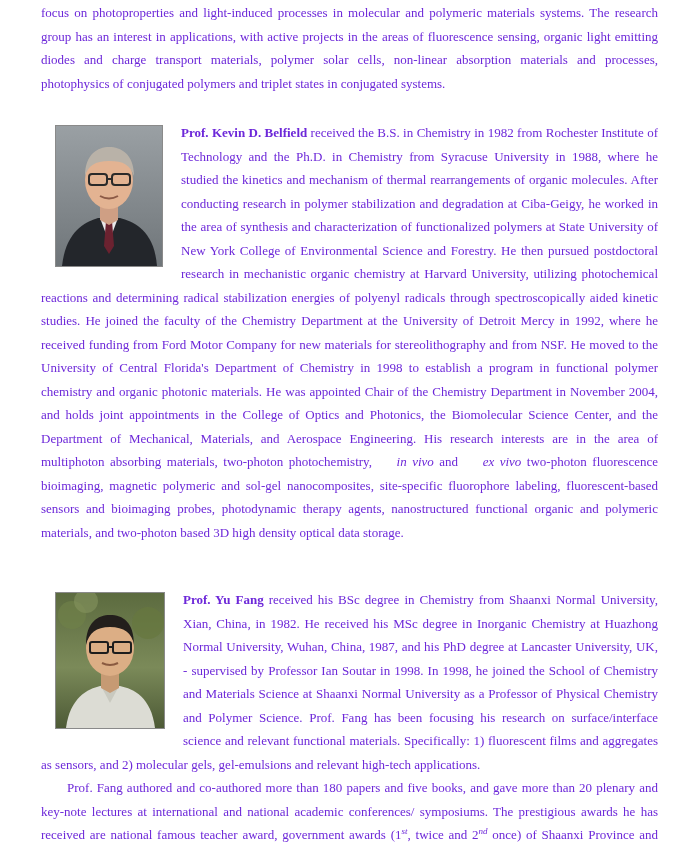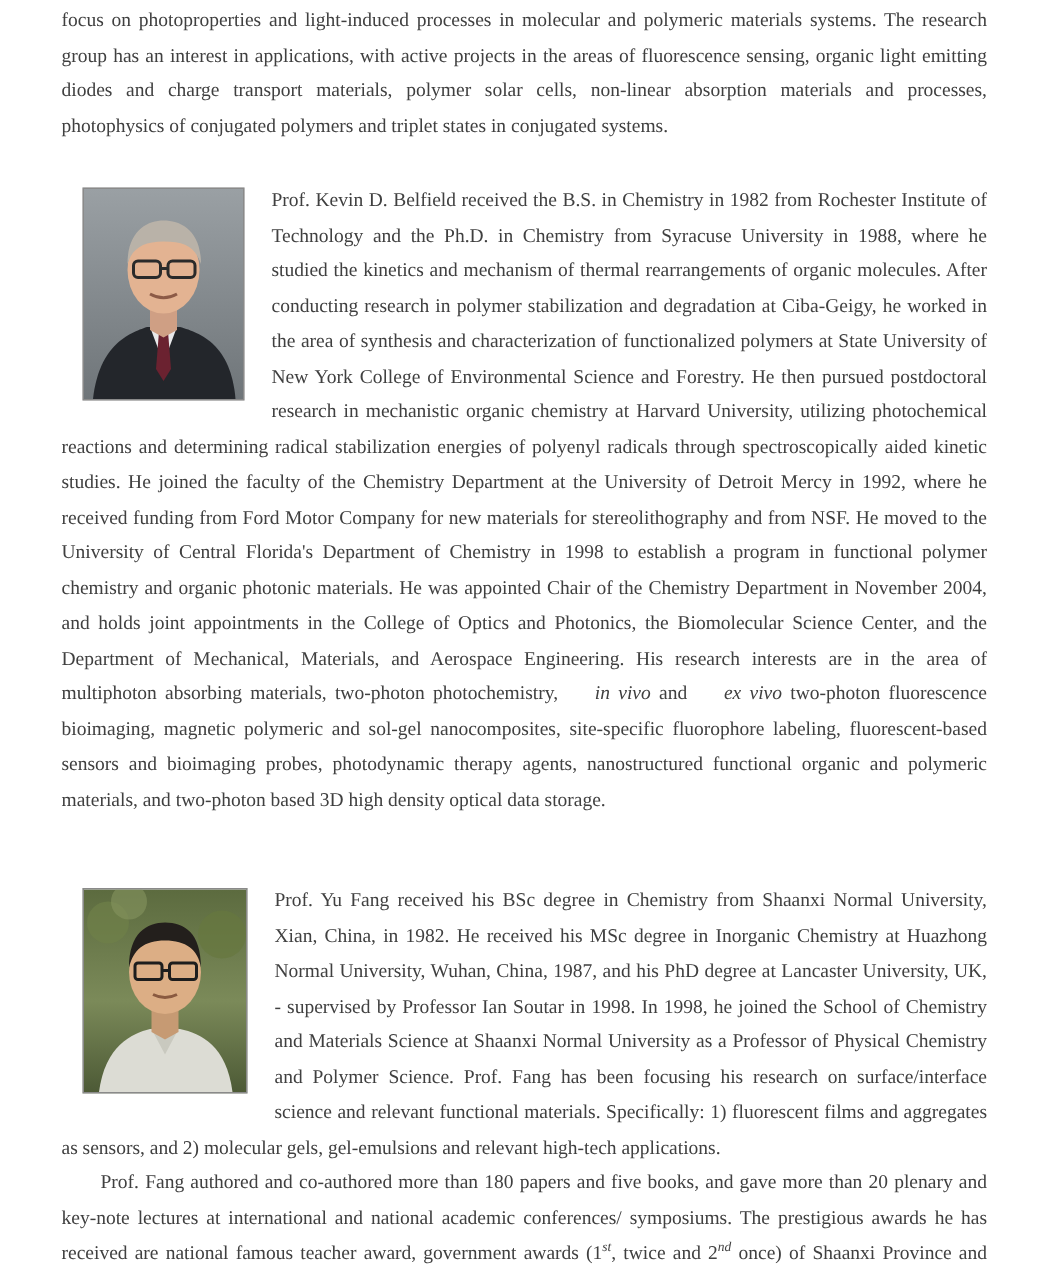--- a/index.html
+++ b/index.html
@@ -6,21 +6,21 @@
     margin: 0;
     padding: 0;
     background: #ffffff;
   }
   .page {
     position: relative;
     width: 699px;
     height: 851px;
     background: #ffffff;
     font-family: "Liberation Serif", serif;
-    color: #404040;
+    color: #6d28d9;
     box-sizing: border-box;
     padding: 0 41px 0 41px;
     overflow: hidden;
   }
   p {
     margin: 0;
     font-size: 13.0px;
     line-height: 23.5px;
     text-align: justify;
     text-justify: inter-word;
@@ -48,21 +48,21 @@
     overflow: hidden;
     background: #cfcfcf;
   }
   .portrait svg { display: block; }
   .bio-text {
     font-size: 13.0px;
     line-height: 23.5px;
     text-align: justify;
   }
   b, .name {
-    font-weight: normal;
+    font-weight: bold;
   }
   i, .ital {
     font-style: italic;
     margin-left: 19px;
   }
   sup {
     font-size: 9px;
     vertical-align: super;
     line-height: 0;
     font-style: italic;

